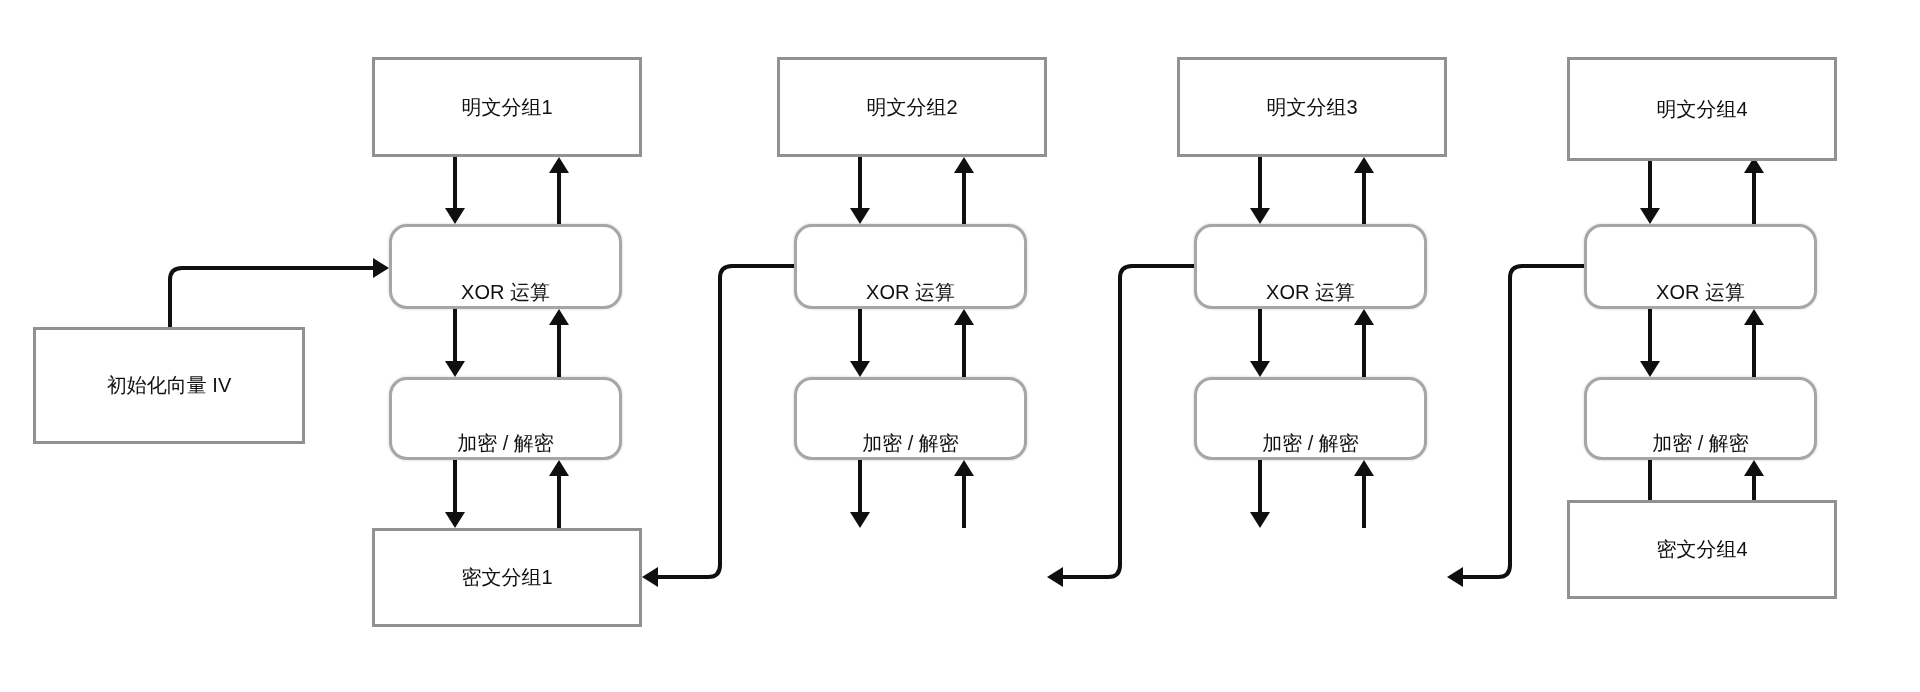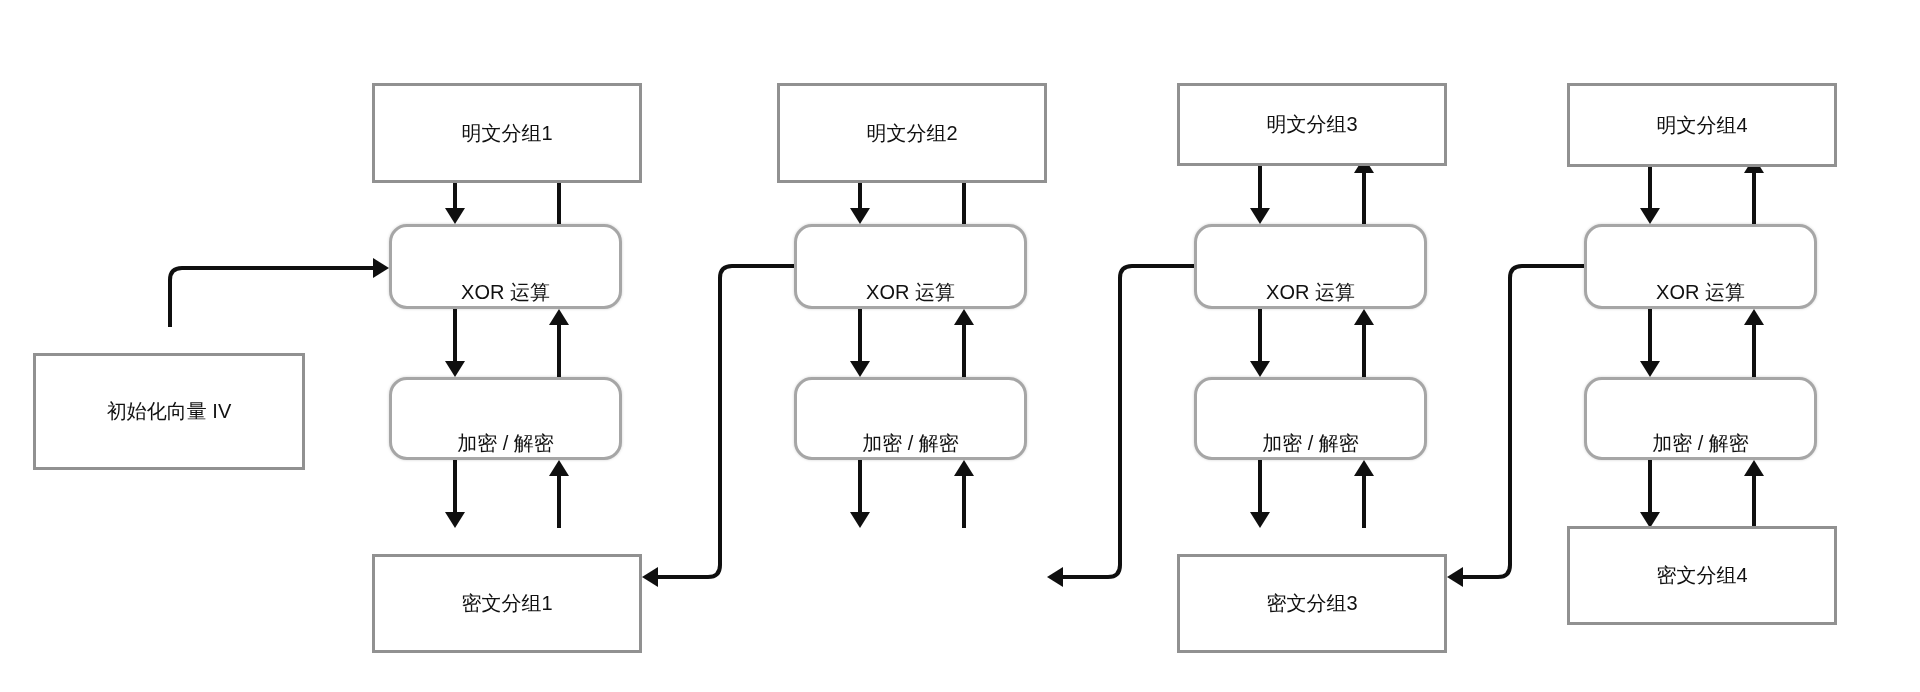--- a/index.html
+++ b/index.html
@@ -18,21 +18,21 @@
   }
   #diagram-canvas{position:absolute;inset:0;width:1920px;height:692px;}
   #connector-layer{position:absolute;left:0;top:0;z-index:0;}
   .node{
     position:absolute;z-index:1;
     display:flex;align-items:center;justify-content:center;
     background:#ffffff;box-sizing:border-box;
     font-size:20px;color:var(--text);
     text-align:center;white-space:nowrap;
   }
-  .rect{border:3px solid var(--box_border);margin-top:26px;}
+  .rect{border:3px solid var(--box_border);}
   .round{
     border:3px solid var(--rounded_border);
     border-radius:18px;
     box-shadow:0 0 3px rgba(0,0,0,.18);
     align-items:flex-end;
   }
 </style>
 </head>
 <body>
 
@@ -173,34 +173,31 @@
   <div class="node rect" style="left:777px;top:57px;width:270px;height:100px">
     <span>明文分组2</span>
   </div>
   <div class="node round" style="left:794px;top:224px;width:233px;height:85px">
     <span>XOR 运算</span>
   </div>
   <div class="node round" style="left:794px;top:377px;width:233px;height:83px">
     <span>加密 / 解密</span>
   </div>
 
-  <div class="node rect" style="left:1177px;top:57px;width:270px;height:83px">
+  <div class="node rect" style="left:1177px;top:57px;width:270px;height:100px">
     <span>明文分组3</span>
   </div>
   <div class="node round" style="left:1194px;top:224px;width:233px;height:85px">
     <span>XOR 运算</span>
   </div>
   <div class="node round" style="left:1194px;top:377px;width:233px;height:83px">
     <span>加密 / 解密</span>
   </div>
-  <div class="node rect" style="left:1177px;top:528px;width:270px;height:99px">
-    <span>密文分组3</span>
-  </div>
-
-  <div class="node rect" style="left:1567px;top:57px;width:270px;height:84px">
+
+  <div class="node rect" style="left:1567px;top:57px;width:270px;height:104px">
     <span>明文分组4</span>
   </div>
   <div class="node round" style="left:1584px;top:224px;width:233px;height:85px">
     <span>XOR 运算</span>
   </div>
   <div class="node round" style="left:1584px;top:377px;width:233px;height:83px">
     <span>加密 / 解密</span>
   </div>
   <div class="node rect" style="left:1567px;top:500px;width:270px;height:99px">
     <span>密文分组4</span>

